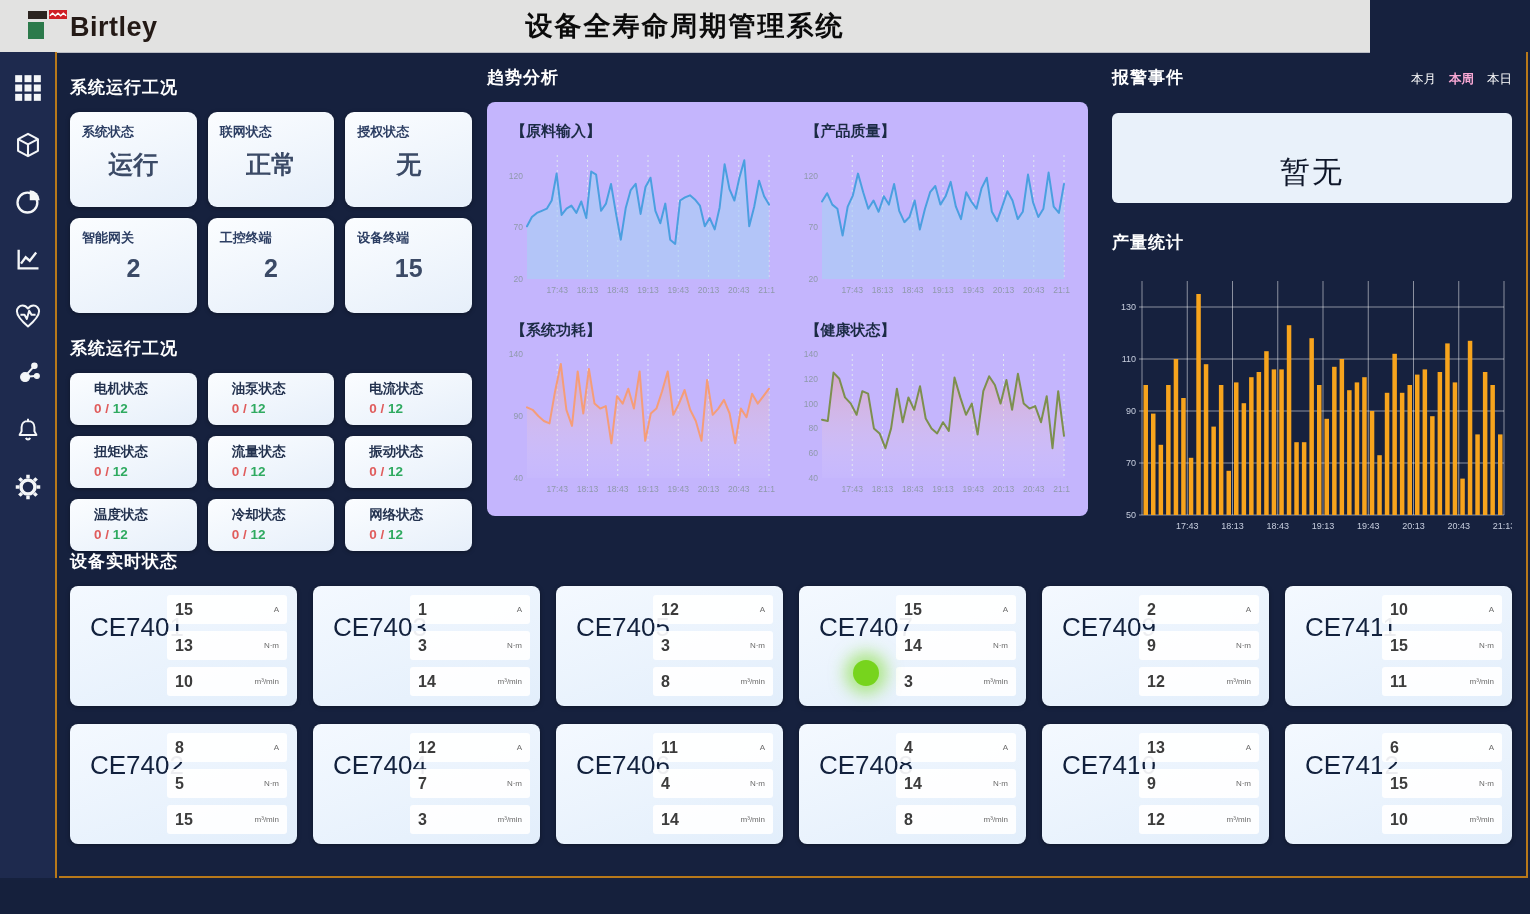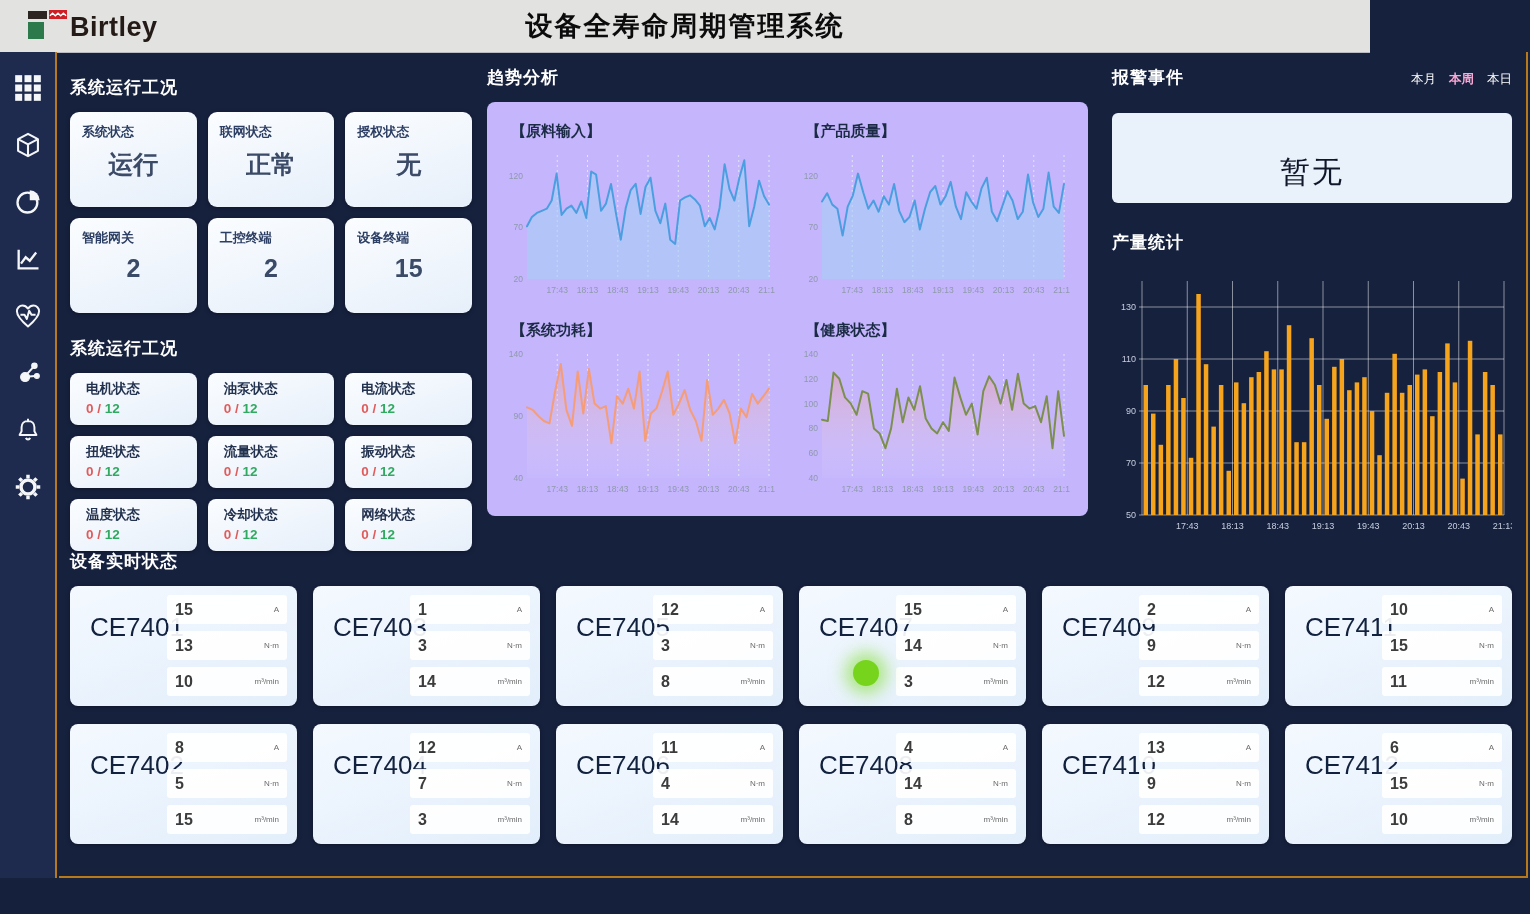--- a/index.html
+++ b/index.html
@@ -29,21 +29,21 @@
   .light-card{background:linear-gradient(160deg,#fbfdff,#e6effa);border-radius:9px;box-shadow:0 1px 4px rgba(0,0,0,.35);}
 
   
   .col-left{position:absolute;left:70px;top:76px;width:402px;}
   .status-grid{display:grid;grid-template-columns:repeat(3,1fr);gap:11px;}
   .status-card{height:95px;padding:11px 12px;box-sizing:border-box;}
   .sc-label{font-size:13px;font-weight:bold;color:#2c3e63;}
   .sc-value{font-size:25px;font-weight:bold;color:#3b4a66;text-align:center;margin-top:7px;}
   .info-title{margin-top:24px;}
   .info-grid{display:grid;grid-template-columns:repeat(3,1fr);gap:11px;}
-  .info-card{height:52px;padding:7px 16px;box-sizing:border-box;border-radius:8px;}
+  .info-card{height:52px;padding:7px 24px;box-sizing:border-box;border-radius:8px;}
   .ic-label{font-size:13.5px;font-weight:bold;color:#23324f;}
   .ic-stat{font-size:13.5px;font-weight:bold;margin-top:3px;}
   .stat-red{color:#e05c5c;}
   .stat-green{color:#2faa60;}
 
   
   .col-mid{position:absolute;left:487px;top:66px;width:601px;}
   .trend-card{background:#c4b5fd;border-radius:8px;height:414px;display:grid;grid-template-columns:1fr 1fr;padding:8px 6px;box-sizing:border-box;}
   .mini{padding:6px 8px;}
   .mini-label{font-size:15px;font-weight:bold;color:#1c2b45;margin:6px 0 4px 10px;}

